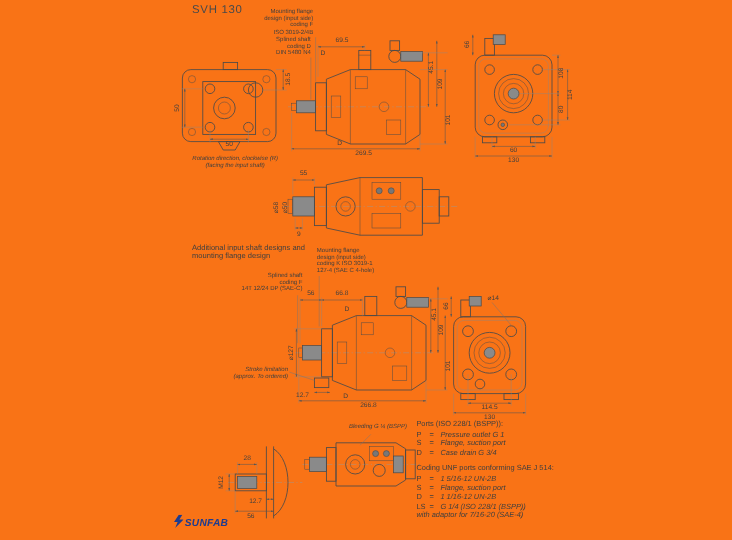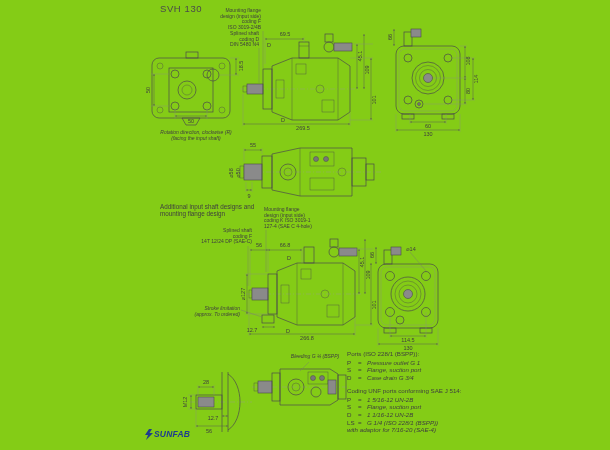--- a/index.html
+++ b/index.html
@@ -1,16 +1,16 @@
 <!DOCTYPE html>
 <html><head>
 <meta charset="utf-8">
 <style>
   html,body{margin:0;padding:0;background:#fff}
-  #canvas{position:relative;width:610px;height:450px;background:#84cc16;overflow:hidden;
+  #canvas{position:relative;width:610px;height:450px;background:#f97316;overflow:hidden;
           font-family:"Liberation Sans",sans-serif;color:#3f3f3f}
   svg.lines{position:absolute;left:0;top:0}
   .s{stroke:#4a4a4a;stroke-width:.7;fill:none}
   .thin{stroke:#4a4a4a;stroke-width:.4;fill:none}
   .sf{stroke:#4a4a4a;stroke-width:.6;fill:#8a8a8a}
   .sd{stroke:#4a4a4a;stroke-width:.5;fill:#777}
   .dl{stroke:#555;stroke-width:.45;fill:none}
   .xl{stroke:#8a8a8a;stroke-width:.35;fill:none}
   .cl{stroke:#999;stroke-width:.4;fill:none;stroke-dasharray:5 2 1 2}
   .ldr{stroke:#777;stroke-width:.4;fill:none}
@@ -24,21 +24,21 @@
   .title{position:absolute;left:160px;top:3px;font-size:9.5px;letter-spacing:.6px;color:#4a4a4a}
   .section-text{position:absolute;left:160px;top:203px;font-size:6.3px;line-height:7.2px;color:#3f3f3f}
   .ports{position:absolute;left:347px;top:350px;font-size:6.2px;line-height:7.7px;color:#3f3f3f}
   .ports .hdr{margin-bottom:1px}
   .ports .grp2{margin-top:5px}
   .prow{display:flex}
   .pcode{width:11px}
   .peq{width:9px}
   .pdesc{font-style:italic}
   .pnote{font-style:italic}
-  .logo{position:absolute;left:145px;top:429px;display:flex;gap:1px;
+  .logo{position:absolute;left:145px;top:429px;display:flex;align-items:center;gap:1px;
         color:#1e3c8f;font-weight:bold;font-style:italic;font-size:8.5px;letter-spacing:.2px}
 </style>
 </head>
 <body>
 
 <div id="canvas">
 
   <span class="title">SVH 130</span>
 
   <svg class="lines" width="610" height="450">

